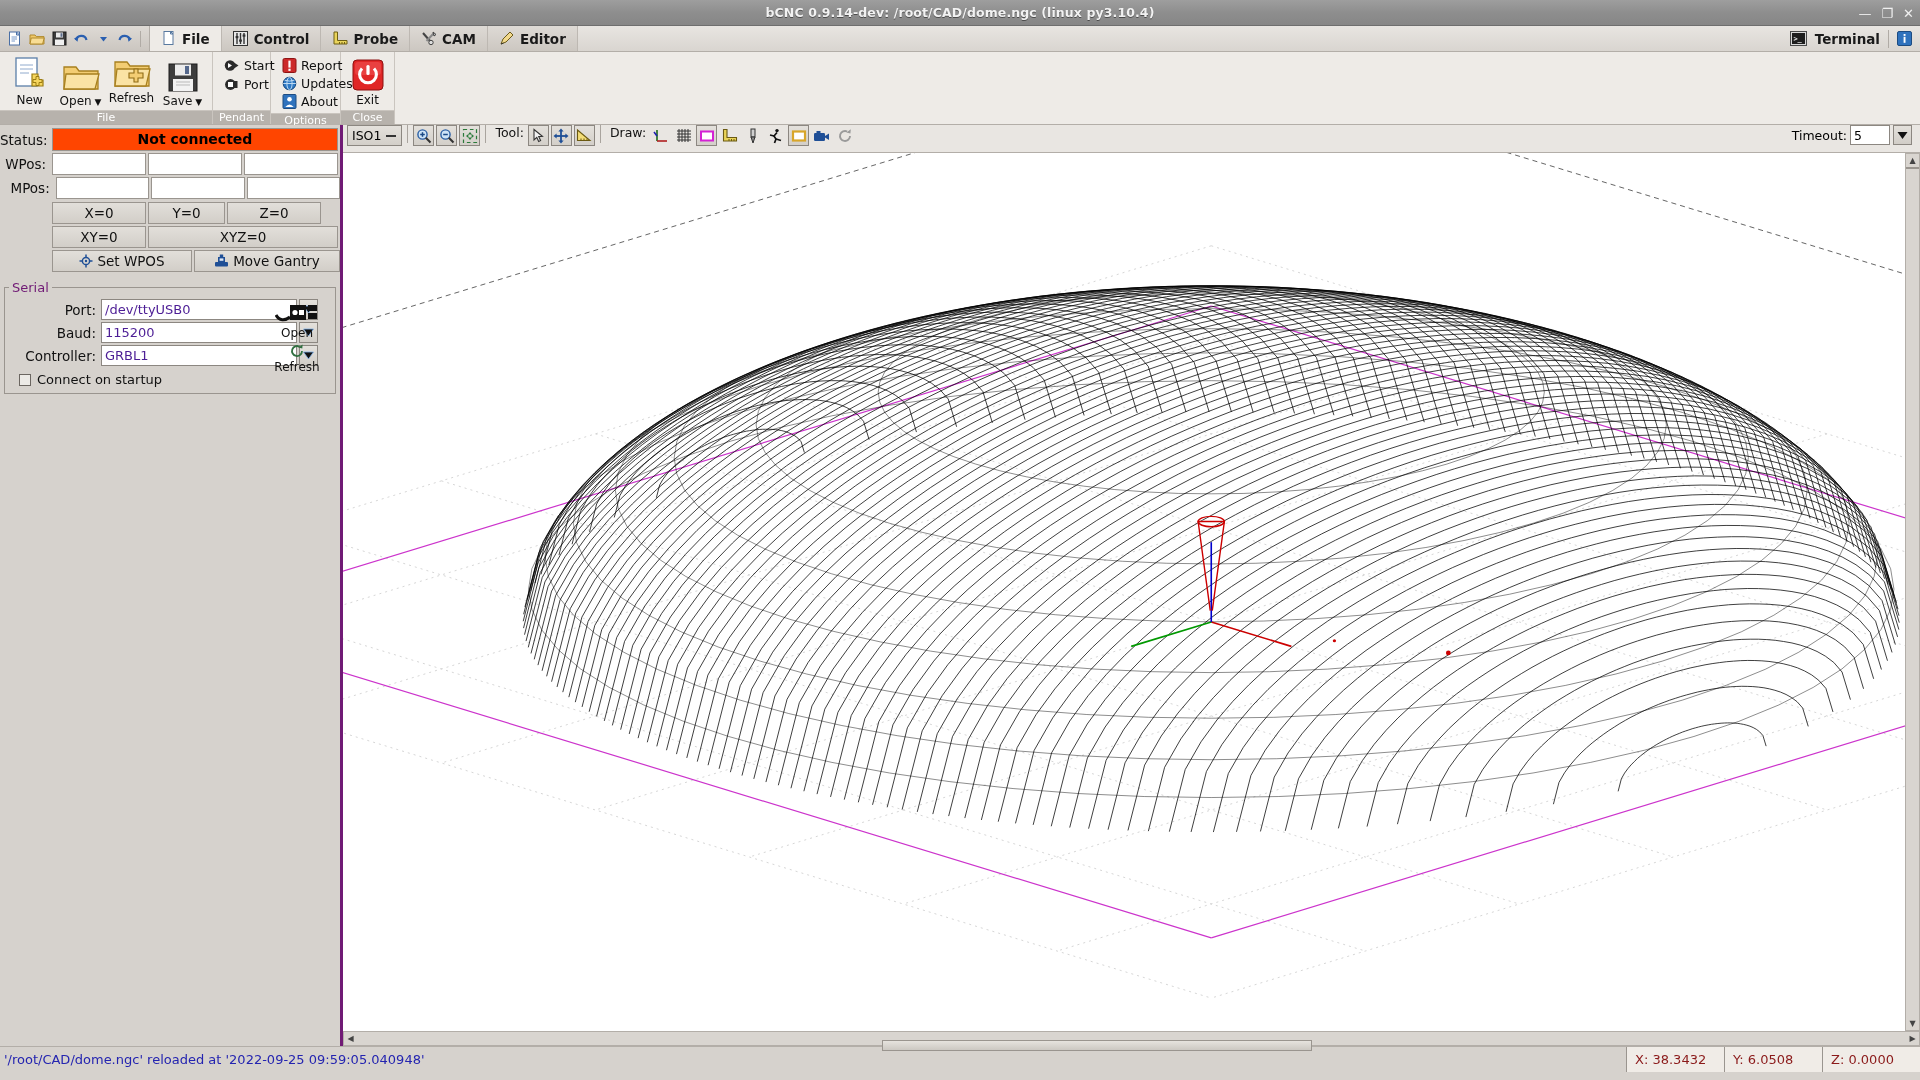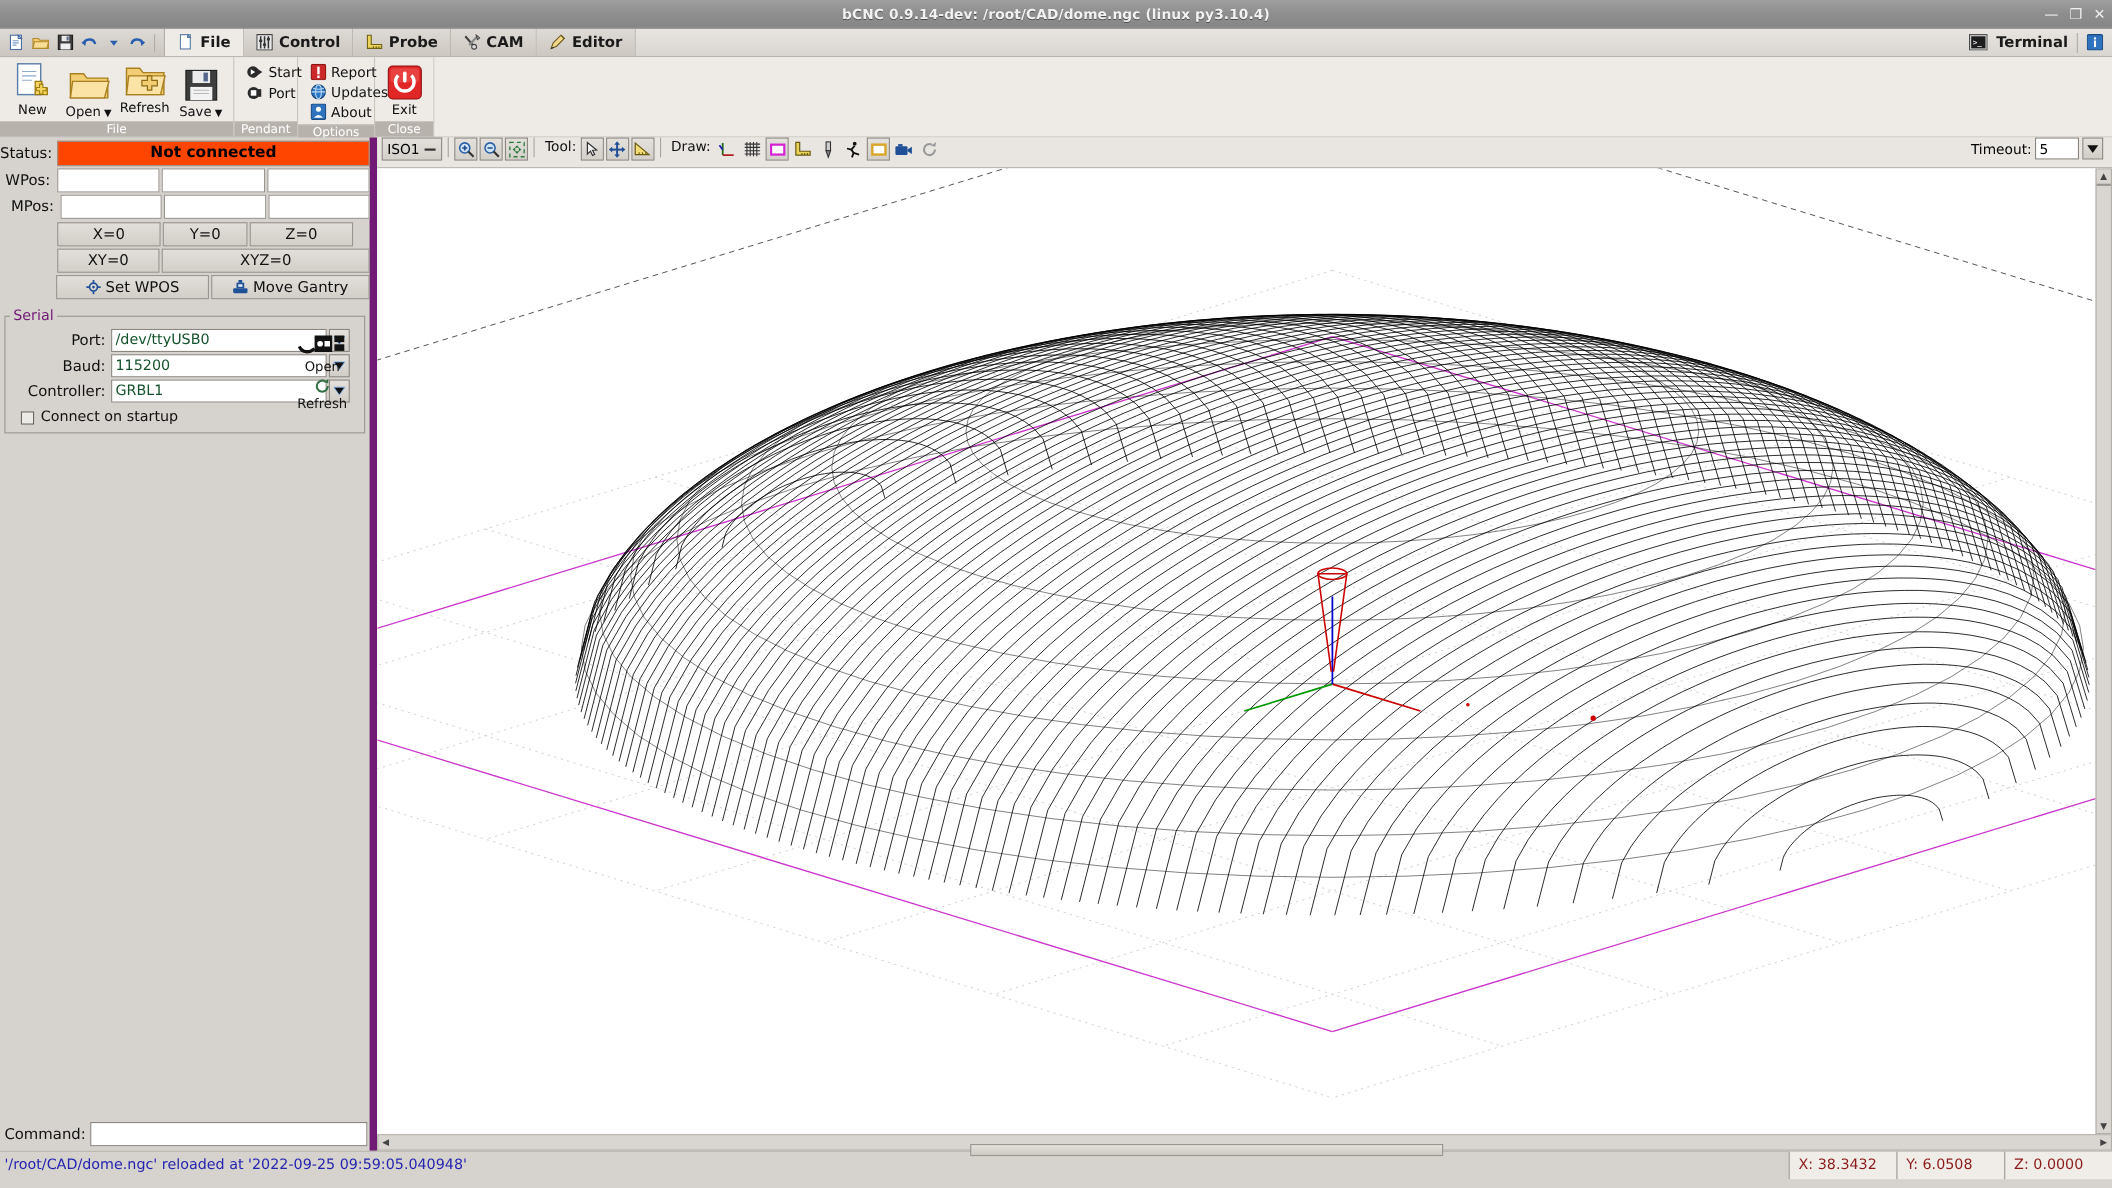--- a/index.html
+++ b/index.html
@@ -89,21 +89,21 @@
   .bigbtn .lbl .carat { font-size: 9px; }
   .smallcol { display: flex; flex-direction: column; justify-content: center; padding: 3px 4px; gap: 2px; }
   .smallbtn { display: flex; align-items: center; gap: 4px; font-size: 12.5px; color:#111; cursor: default; padding: 1px 3px;}
 
   
   #main { display: flex; width: 100%; height: 921px; }
 
   
   #leftpanel {
     width: 343px; background: #d6d2cd;
-    border-right: 7px solid #701a75;
+    border-right: 3px solid #701a75;
     display: flex; flex-direction: column;
     font-size: 13px; color: #111;
     position: relative;
   }
   .row { display: flex; align-items: center; }
   .rlabel { text-align: right; padding-right: 6px; font-size: 13.5px; color:#111; }
   .statusbar-field {
     background: #ff4500; color: #000; font-weight: bold;
     text-align: center; font-size: 14px;
     border: 1px solid #9a958f;
@@ -123,21 +123,21 @@
   }
   fieldset.serial > legend {
     font-size: 13px; color: #701a75; padding: 0 3px; font-weight: normal;
   }
   .srow { display: flex; align-items: center; margin-bottom: 2px; }
   .srow .sl { width: 92px; text-align: right; padding-right: 5px; font-size: 13.5px; }
   .combo { display: flex; align-items: stretch; }
   .combo input {
     height: 21px; border: 1px solid #8c8781; background: #fff;
     font-family: "DejaVu Sans", sans-serif; font-size: 13px; padding: 0 3px;
-    width: 196px; color:#14532d;
+    width: 196px; color:#4c1d95;
   }
   .combo .arrow {
     width: 19px; height: 21px; margin-left: 2px;
     background: linear-gradient(to bottom,#e4e1dc,#d1cdc7);
     border: 1px solid #8c8781; display:flex;align-items:center;justify-content:center;
     cursor: default;
   }
   .chkrow { display:flex; align-items:center; gap:6px; margin-top:6px; padding-left: 10px;}
   .chkbox { width:12px;height:12px;border:1px solid #6b6661;background:#eceae6; }
   .connside {
@@ -604,26 +604,20 @@
             <svg width="16" height="16" viewBox="0 0 16 16">
                 <path d="M13 8 A5 5 0 1 1 10.5 3.7" fill="none" stroke="#2f6f3f" stroke-width="1.8"></path>
                 <path d="M13.6 1.4 L13.3 5.4 L9.4 4.6 Z" fill="#2f6f3f"></path>
               </svg>
           </span>
           <span class="cl">Refresh</span>
         </div>
       </div>
     </fieldset>
 
-    <div id="cmdarea">
-      <div id="cmdrow">
-        <label>Command:</label>
-        <input id="cmdinput" value="" style="">
-      </div>
-    </div>
   </div>
 
   <div id="rightside">
 
     <div id="cnc-toolbar">
       <span class="tb-combo">
         <span>ISO1</span>
         <span>
           <svg width="12" height="8" viewBox="0 0 12 8">
               <rect x="1" y="3" width="10" height="2" fill="#333"></rect>

